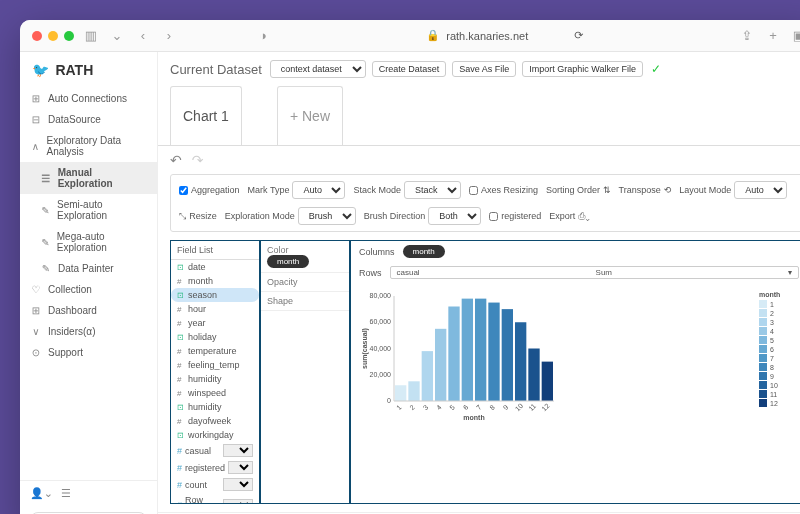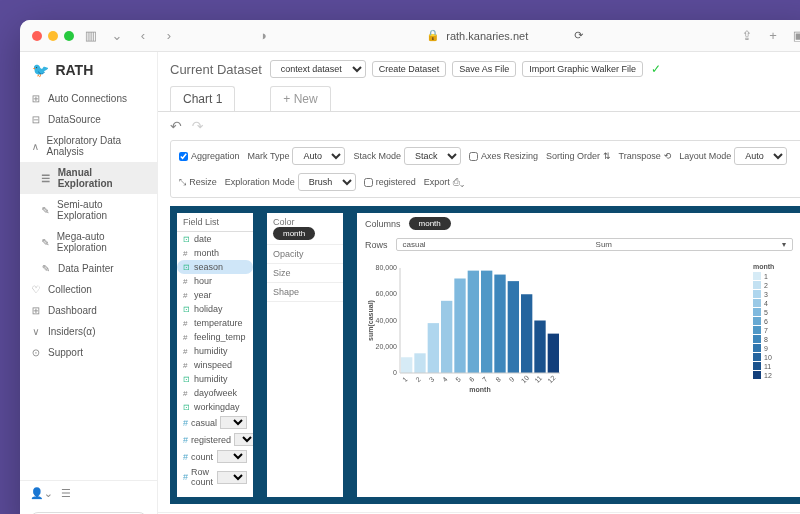--- a/index.html
+++ b/index.html
@@ -22,28 +22,28 @@
 .navitem .ico { width: 12px; display: inline-flex; justify-content: center; color: #888; font-size: 10px; }
 .sidebar-foot { padding: 6px 10px; display: flex; gap: 8px; align-items: center; border-top: 1px solid #eee; }
 .login-btn { border: 1px solid #ddd; background: #fff; border-radius: 12px; padding: 2px 12px; font-size: 9px; margin: 6px 10px; cursor: pointer; }
 .main { flex: 1; display: flex; flex-direction: column; overflow: hidden; font-size: 9px; color: #555; }
 .dstoolbar { padding: 8px 12px; display: flex; gap: 6px; align-items: center; }
 .lbl { color: #666; font-size: 13px; margin-right: 2px; }
 .sel, .btn { border: 1px solid #ccc; background: #fff; border-radius: 3px; padding: 2px 6px; font-size: 9px; cursor: pointer; color: #333; }
 .btn { white-space: nowrap; }
 .check { color: #27c93f; font-size: 12px; margin-left: 2px; }
 .tabs { display: flex; border-bottom: 1px solid #ddd; padding: 0 12px; }
-.tab { padding: 5px 12px; font-size: 12px; border: 1px solid #ddd; border-bottom: none; background: #fff; border-radius: 3px 3px 0 0; margin-right: -1px; cursor: pointer; }
+.tab { padding: 21px 12px; font-size: 14px; border: 1px solid #ddd; border-bottom: none; background: #fff; border-radius: 3px 3px 0 0; margin-right: -1px; cursor: pointer; }
 .tab.new { color: #999; margin-left: 36px; }
 .charttoolbar { padding: 6px 12px; display: flex; gap: 10px; align-items: center; }
 .undo, .redo { font-size: 14px; color: #888; cursor: pointer; }
 .configbar { border: 1px solid #ddd; margin: 0 12px; border-radius: 3px; padding: 6px 8px; display: flex; flex-wrap: wrap; gap: 8px; align-items: center; font-size: 9px; }
 .cfgitem { display: flex; align-items: center; gap: 3px; white-space: nowrap; }
 .workspace { display: flex; flex: 1; gap: 0; padding: 8px 12px; overflow: hidden; }
-.panel { border: 7px solid #0c4a6e; background: #fff; }
+.panel { border: 1px solid #0c4a6e; background: #fff; }
 .fieldlist { width: 90px; display: flex; flex-direction: column; font-size: 9px; }
 .panelhead { padding: 4px 6px; border-bottom: 1px solid #ddd; font-size: 9px; color: #666; }
 .fields { flex:1; overflow: auto; }
 .field { padding: 2px 6px; display: flex; align-items: center; gap: 3px; cursor: pointer; }
 .field.hover { background: #cfe6f8; border-radius: 8px; }
 .field .ft { color: #3b8; font-size: 8px; width: 8px; }
 .field.num .ft { color: #888; }
 .aggfield { display: flex; align-items: center; gap: 3px; padding: 2px 6px; }
 .aggfield select { font-size: 8px; border: 1px solid #ccc; width: 30px; }
 .shelves { width: 90px; display: flex; flex-direction: column; font-size: 9px; }
@@ -200,20 +200,24 @@
           </div>
         <div class="cfgitem">
             <span>⤡</span>
             <span>Resize</span>
           </div>
         <div class="cfgitem">
             <span>Exploration Mode</span>
             <select class="sel"><option>Brush</option></select>
           </div>
         <div class="cfgitem">
+            <span>Brush Direction</span>
+            <select class="sel"><option>Both</option></select>
+          </div>
+        <div class="cfgitem">
             <input type="checkbox" style="">
             <span>registered</span>
           </div>
         <div class="cfgitem">
             <span>Export</span>
             <span>⎙⌄</span>
           </div>
       </div>
 
       <div class="workspace">
@@ -294,21 +298,20 @@
               </div>
             </div>
         </div>
 
         <div class="panel shelves">
           <div class="shelf">
             <div>Color</div>
             <span class="pill">month</span>
           </div>
           <div class="shelf">Opacity</div>
-          <div class="shelf">Size</div>
           <div class="shelf">Shape</div>
         </div>
 
         <div class="chartarea panel">
           <div class="shelfbar">
             <span>Columns</span>
             <div class="sw"><span class="pill">month</span></div>
           </div>
           <div class="shelfbar">
             <span>Rows</span>

